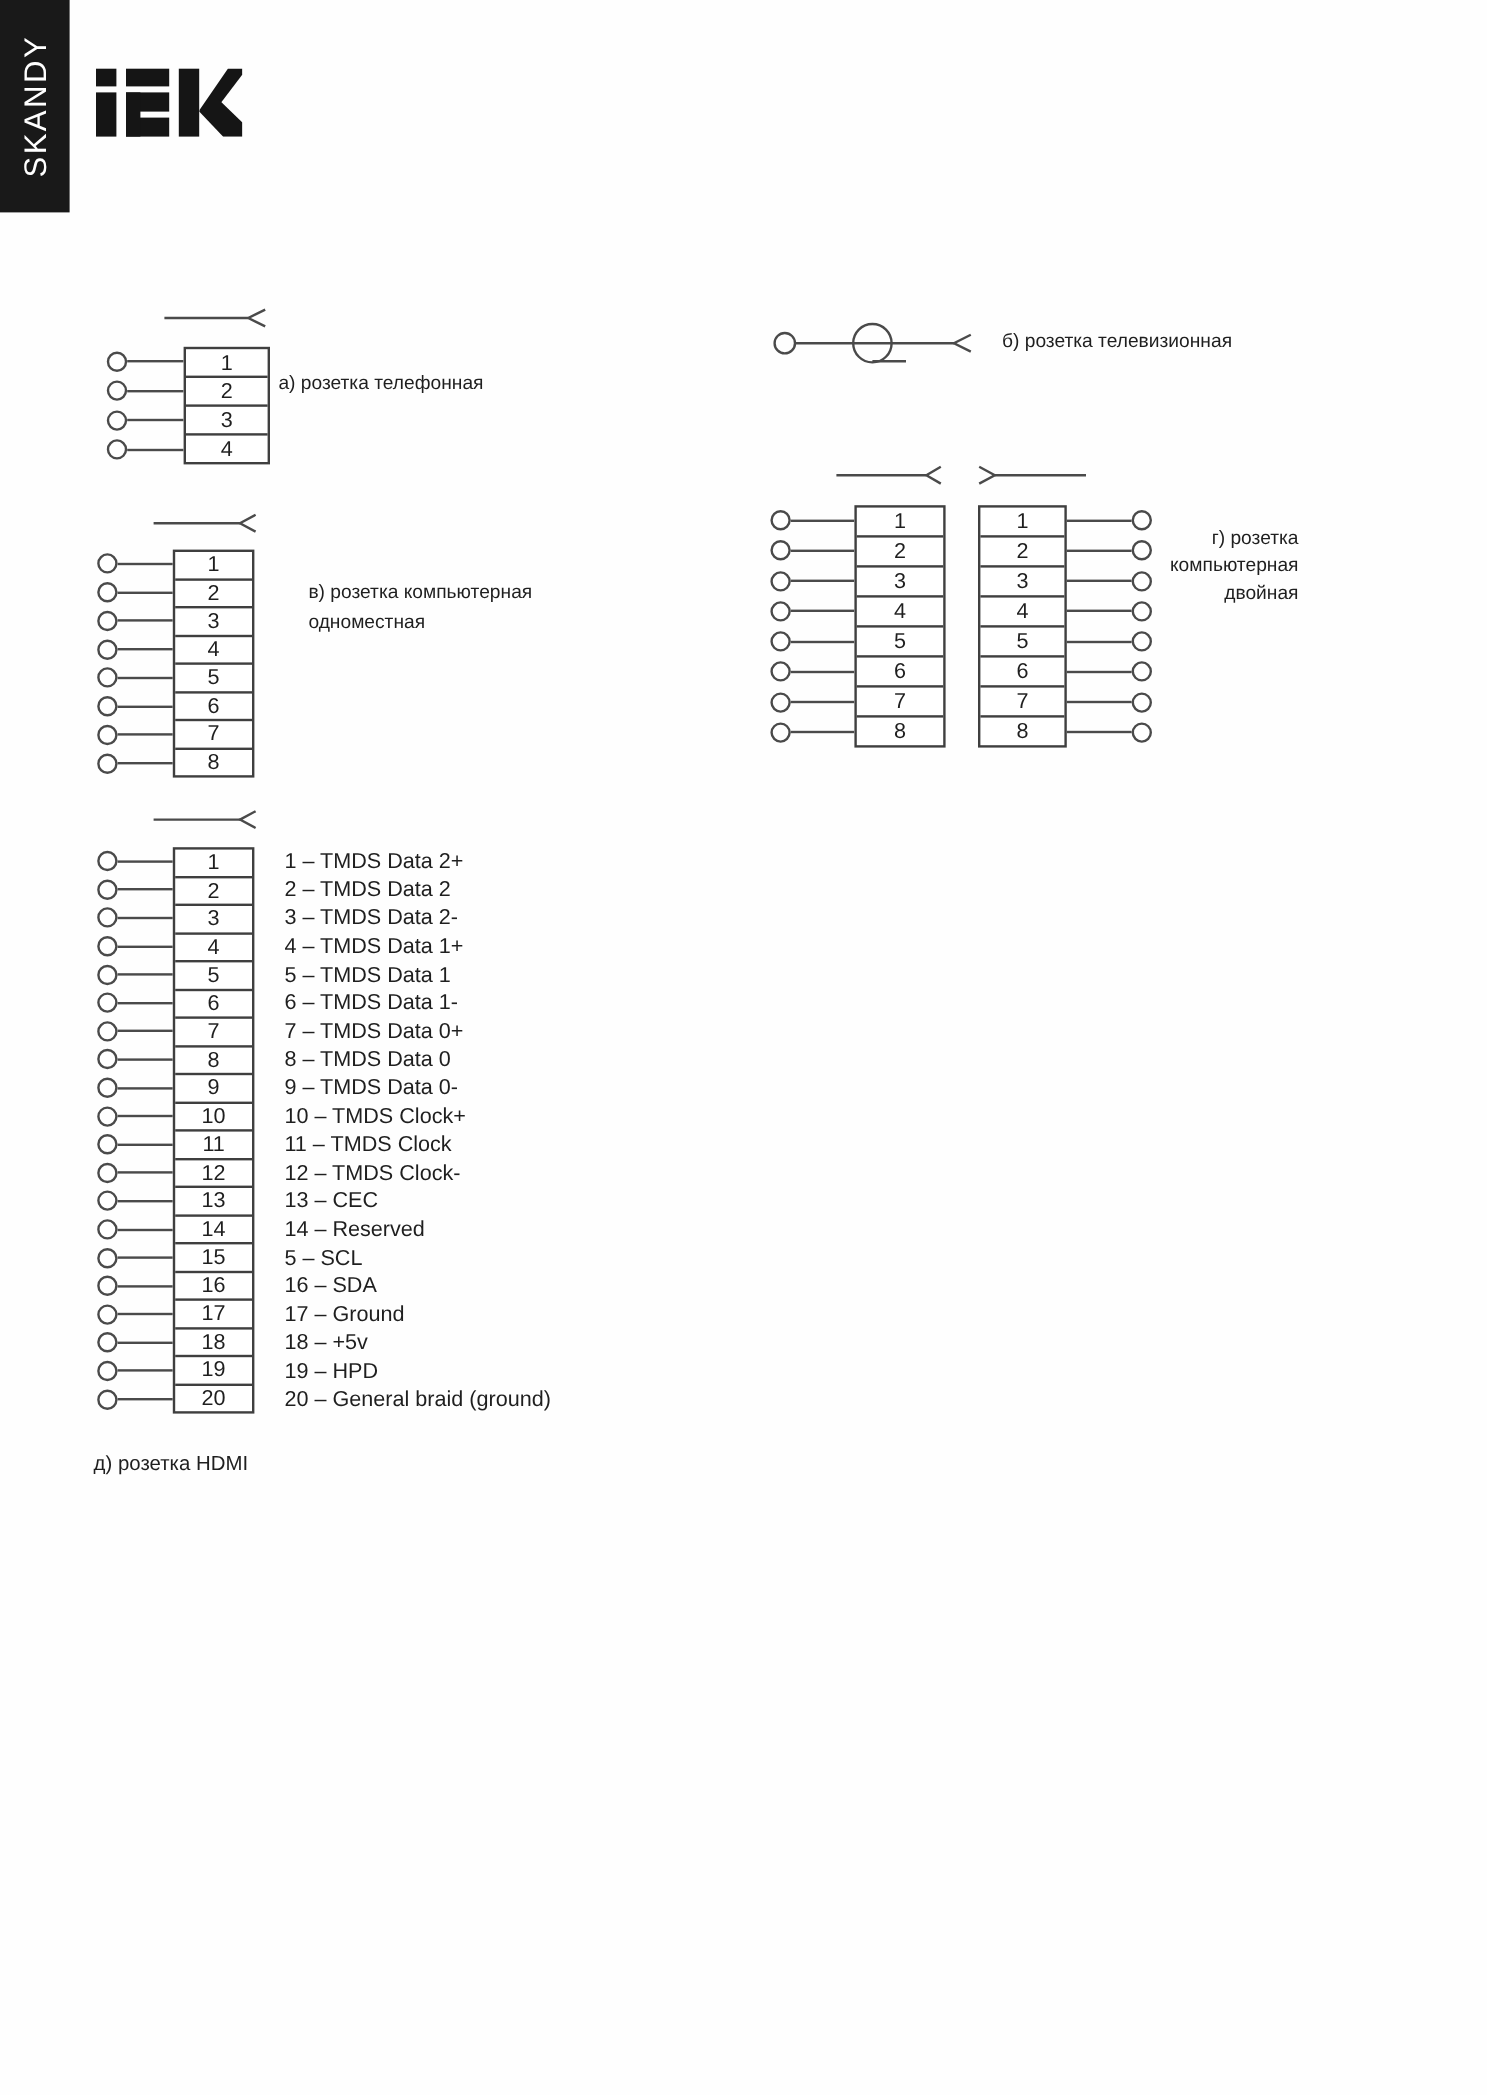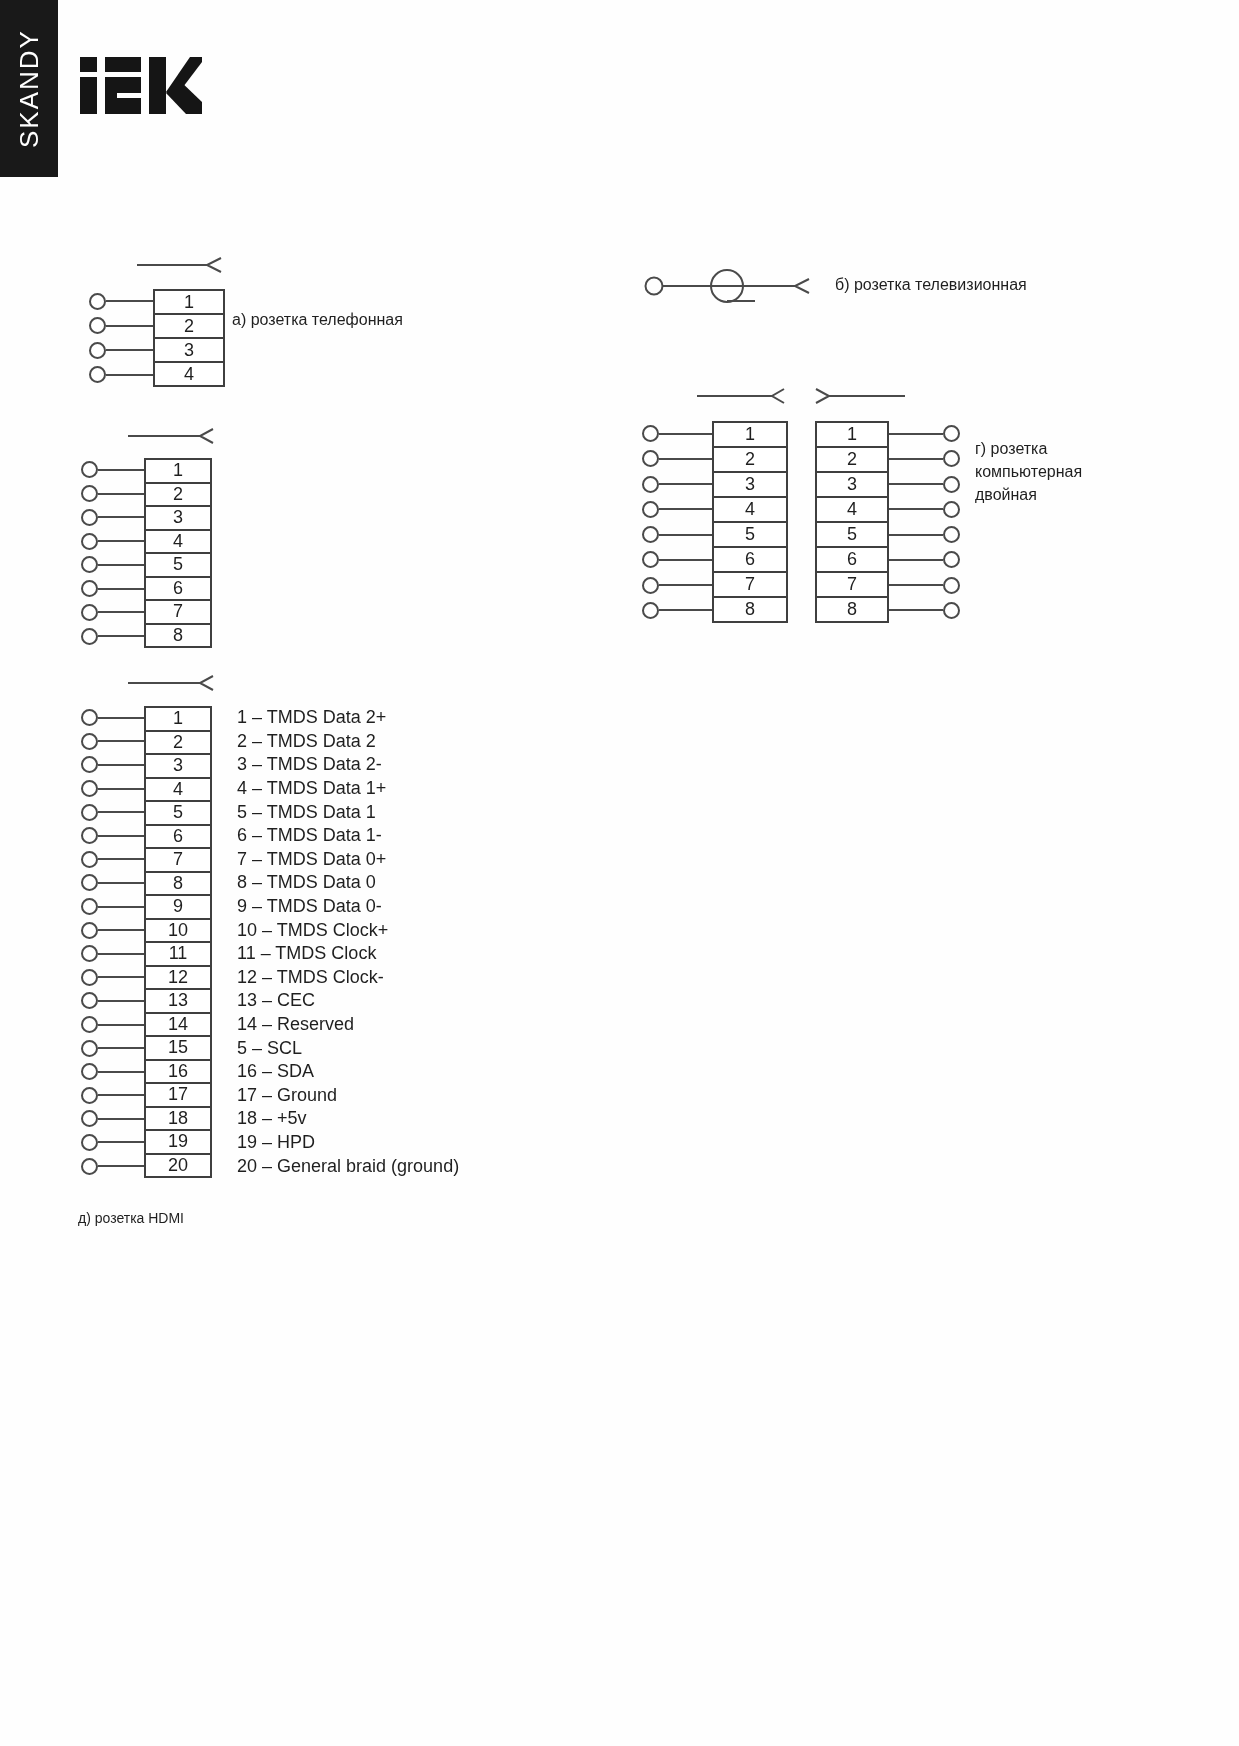--- a/index.html
+++ b/index.html
@@ -39,27 +39,27 @@
     box-sizing:border-box;background:#fff;flex:0 0 auto;
   }
   .lead-line{flex:1;height:2px;background:#4a4a4a;}
   .pin-labels{position:absolute;display:flex;flex-direction:column;}
   .pin-label{
     flex:1;display:flex;align-items:center;
     font-size:18px;color:#1f1f1f;white-space:nowrap;
   }
   .dlabel{position:absolute;font-size:16px;color:#1f1f1f;white-space:nowrap;}
   .dlabel-lines div{line-height:25px;}
-  .dlabel-lines-tight div{line-height:23px;}
+  .dlabel-lines-tight div{line-height:23px;text-align:right;}
   .arrow-svg{position:absolute;overflow:visible;}
   .arrow-svg line, .arrow-svg polyline{stroke:#4a4a4a;stroke-width:2;fill:none;}
   .tv-svg circle{stroke:#4a4a4a;stroke-width:2;fill:none;}
   .tv-svg line, .tv-svg polyline{stroke:#4a4a4a;stroke-width:2;fill:none;}
   .caption{position:absolute;font-size:20px;color:#1f1f1f;white-space:nowrap;}
-  .hdmi-caption{position:absolute;font-size:14px;color:#1f1f1f;white-space:nowrap;}
+  .hdmi-caption{position:absolute;font-size:17px;color:#1f1f1f;white-space:nowrap;}
   .logo-svg{position:absolute;}
   .logo-svg rect,.logo-svg polygon{fill:#151515;}
 </style>
 </head>
 <body>
 
 <div class="page">
 
   <div class="sidebar">
     <div class="sidebar-text">SKANDY</div>
@@ -160,20 +160,25 @@
   <div class="pin-box" style="left:144px;top:458px;width:68px;height:190px;">
 
   <div class="pin-row">1</div>
       <div class="pin-row">2</div>
       <div class="pin-row">3</div>
       <div class="pin-row">4</div>
       <div class="pin-row">5</div>
       <div class="pin-row">6</div>
       <div class="pin-row">7</div>
       <div class="pin-row">8</div>
+    </div>
+  <div class="dlabel dlabel-lines" style="left:257px;top:481px;">
+
+  <div>в) розетка компьютерная</div>
+      <div>одноместная</div>
     </div>
 
   <svg class="arrow-svg" style="left:690px;top:385px;" width="100" height="22" viewBox="0 0 100 22">
     <line x1="7" y1="11" x2="82" y2="11"></line>
     <polyline points="94,4 82,11 94,18"></polyline>
   </svg>
   <svg class="arrow-svg" style="left:810px;top:385px;" width="100" height="22" viewBox="0 0 100 22">
     <polyline points="6,4 19,11 6,18"></polyline>
     <line x1="19" y1="11" x2="95" y2="11"></line>
   </svg>

